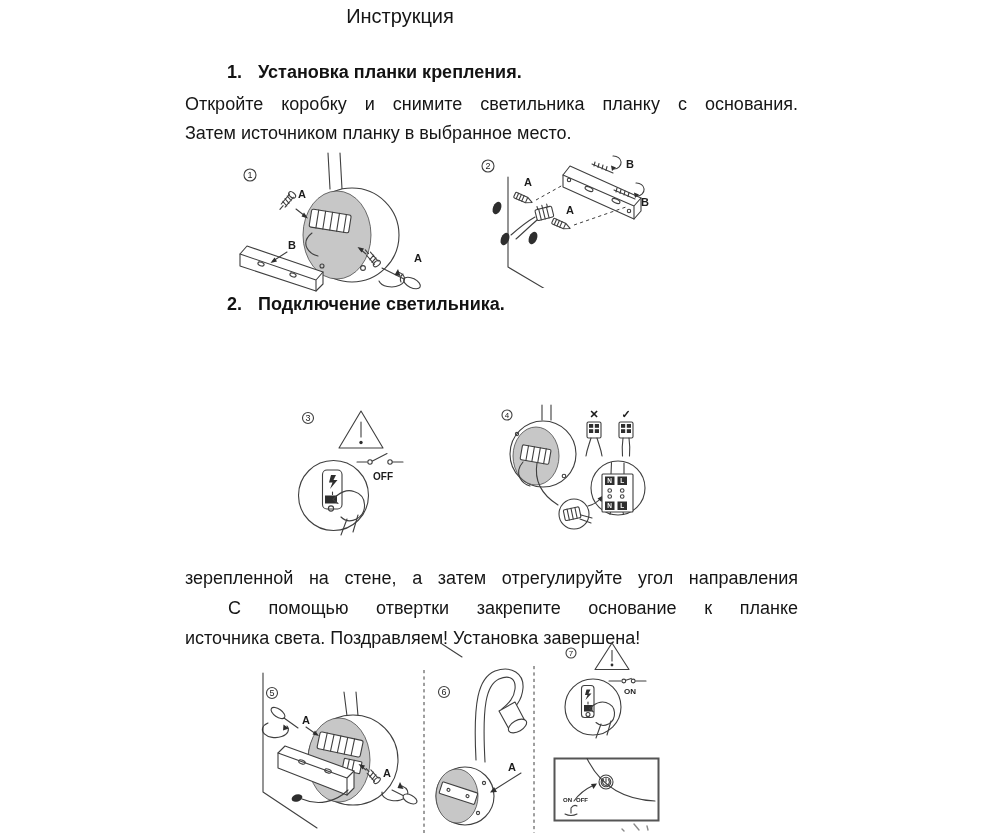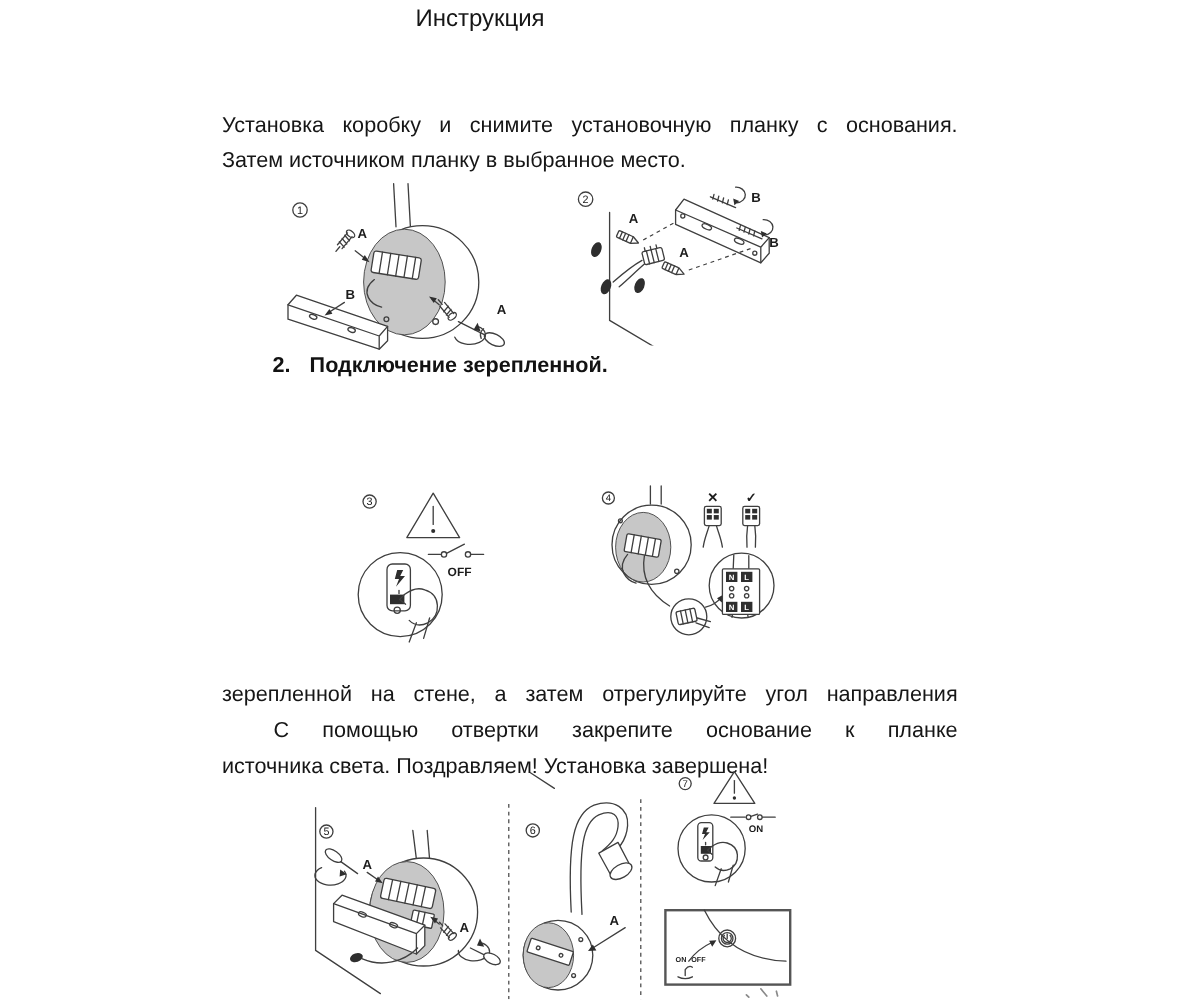--- a/index.html
+++ b/index.html
@@ -38,22 +38,23 @@
   .fig .tw   { font-size:6.5px; font-weight:bold; fill:#ffffff; }
   .fig .mark { font-size:11px; font-weight:bold; }
 </style>
 </head>
 <body>
 
 <div class="page">
 
   <div class="title">Инструкция</div>
 
+  <div class="h" style="top:62px"><span class="hn">1.</span><span>Установка планки крепления.</span></div>
   <div class="para p1" style="top:90px">
-    <div class="ln j">Установка коробку и снимите установочную планку с основания.</div>
+    <div class="ln j">Откройте коробку и снимите светильника планку с основания.</div>
     <div class="ln">Затем источником планку в выбранное место.</div>
   </div>
 
   <svg class="fig" style="left:230px;top:152px" width="205" height="140" viewBox="0 0 205 140">
     <circle class="s" cx="20" cy="23" r="6"></circle>
     <text class="num" x="20" y="26.2" text-anchor="middle">1</text>
     <path class="s" d="M98,1 L100,37 M110,1 L112,37"></path>
     <circle class="sf" cx="122" cy="83" r="47"></circle>
     <ellipse class="gf" cx="107" cy="83" rx="34" ry="44"></ellipse>
     <g transform="rotate(9 100 70)">
@@ -127,21 +128,21 @@
     <ellipse class="bf" cx="37" cy="89" rx="4" ry="6.5" transform="rotate(22 37 89)"></ellipse>
     <ellipse class="bf" cx="65" cy="88" rx="4" ry="6.5" transform="rotate(22 65 88)"></ellipse>
     <g transform="rotate(-14 76 64)">
       <rect class="sf" x="68" y="58" width="17" height="11" rx="1.5"></rect>
       <path class="s" d="M72,58 V69 M76,58 V69 M80,58 V69" stroke-width="0.7"></path>
       <path class="s" d="M71,58 l0,-3 M76,58 l0,-3 M81,58 l0,-3"></path>
     </g>
     <path class="s" d="M67,67 C58,72 51,78 43,85 M69,70 C61,77 56,82 48,89"></path>
   </svg>
 
-  <div class="h" style="top:294px"><span class="hn">2.</span><span>Подключение зерепленной.</span></div>
+  <div class="h" style="top:294px"><span class="hn">2.</span><span>Подключение светильника.</span></div>
 
   <svg class="fig" style="left:285px;top:403px" width="150" height="140" viewBox="0 0 150 140">
     <circle class="s" cx="23" cy="15" r="5.5"></circle>
     <text class="num" x="23" y="18.2" text-anchor="middle">3</text>
     <path class="s" d="M76,8 L98,45 L54,45 Z" stroke-width="2"></path>
     <path class="s" d="M76,19 V34" stroke-width="2.6"></path>
     <circle class="bf" cx="76" cy="39.5" r="1.7"></circle>
     <path class="s" d="M72,59 L82,59 M107.5,59 L118,59"></path>
     <circle class="s" cx="85" cy="59" r="2.2"></circle>
     <circle class="s" cx="105" cy="59" r="2.2"></circle>

